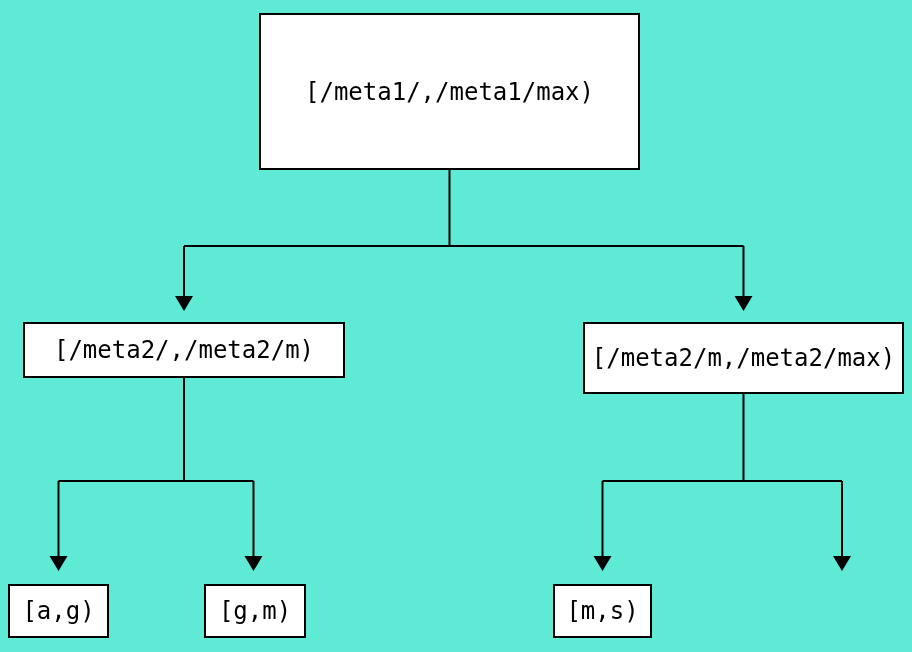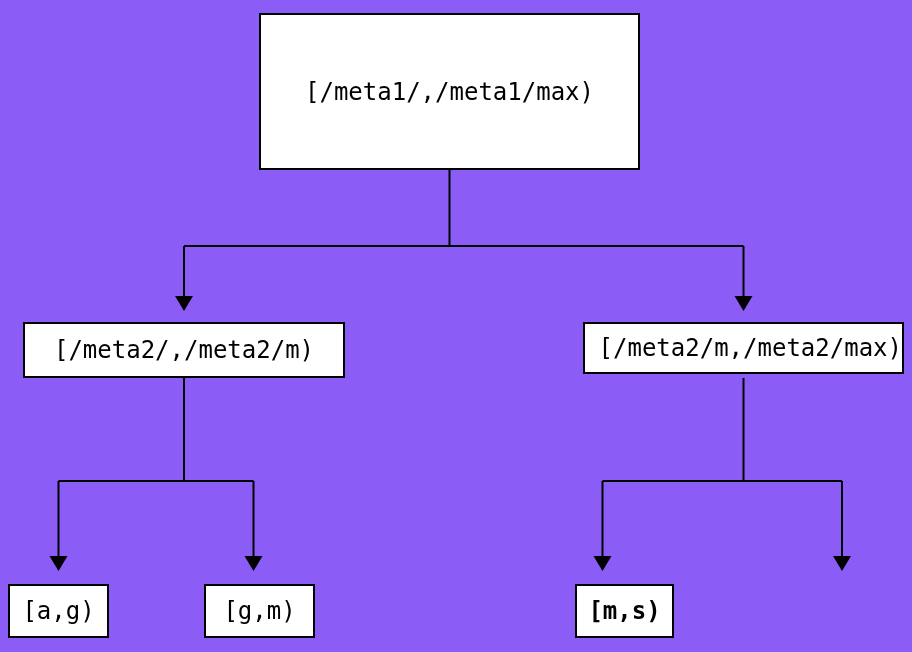--- a/index.html
+++ b/index.html
@@ -4,21 +4,21 @@
 <style>
   html, body {
     margin: 0;
     padding: 0;
     background: #ffffff;
   }
   .canvas {
     position: relative;
     width: 912px;
     height: 652px;
-    background: #8b5cf6;
+    background: #5eead4;
     font-family: "DejaVu Sans Mono", "Liberation Mono", monospace;
     overflow: hidden;
   }
   .connectors {
     position: absolute;
     left: 0;
     top: 0;
     width: 912px;
     height: 652px;
   }
@@ -30,24 +30,24 @@
     color: #000000;
     display: flex;
     align-items: center;
     justify-content: center;
     font-size: 24px;
     line-height: 1;
     white-space: nowrap;
   }
   .node-root { left: 259px; top: 13px;  width: 381px; height: 157px; }
   .node-l    { left: 23px;  top: 322px; width: 322px; height: 56px;  }
-  .node-r    { left: 583px; top: 322px; width: 321px; height: 52px; justify-content: flex-end;  }
+  .node-r    { left: 583px; top: 322px; width: 321px; height: 72px;  }
   .node-ll   { left: 8px;   top: 584px; width: 101px; height: 54px; text-align: center;  }
-  .node-lr   { left: 204px; top: 584px; width: 111px;  height: 54px; align-items: center;  }
-  .node-rl   { left: 575px; top: 584px; width: 99px;  height: 54px; font-weight: bold;  }
+  .node-lr   { left: 204px; top: 584px; width: 102px;  height: 54px; align-items: center;  }
+  .node-rl   { left: 553px; top: 584px; width: 99px;  height: 54px;  }
   .node-rr   { left: 777px; top: 584px; width: 130px; height: 54px;  }
 </style>
 </head>
 <body>
 
 <div class="canvas">
 
   <svg class="connectors" viewBox="0 0 912 652" xmlns="http://www.w3.org/2000/svg">
 
     <path d="M449.5 170 V246 M184 246 H743.5 M184 246 V296 M743.5 246 V296" stroke="#000000" stroke-width="2" fill="none"></path>

